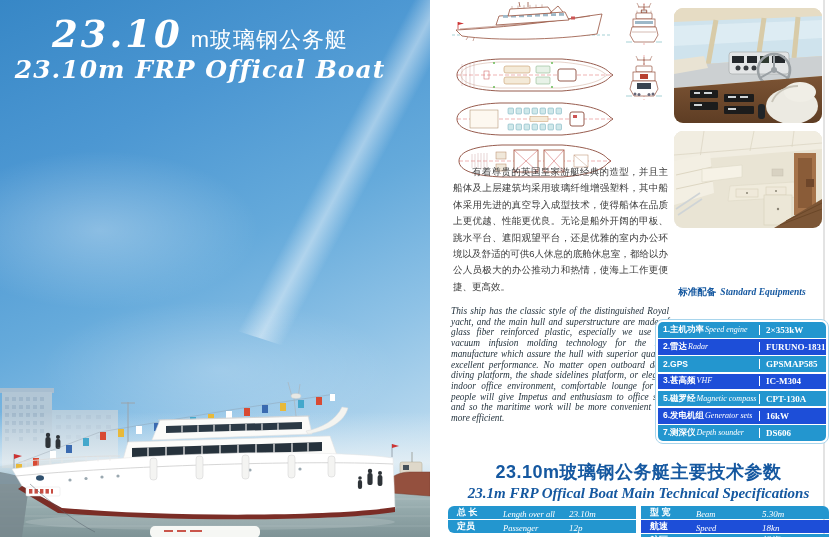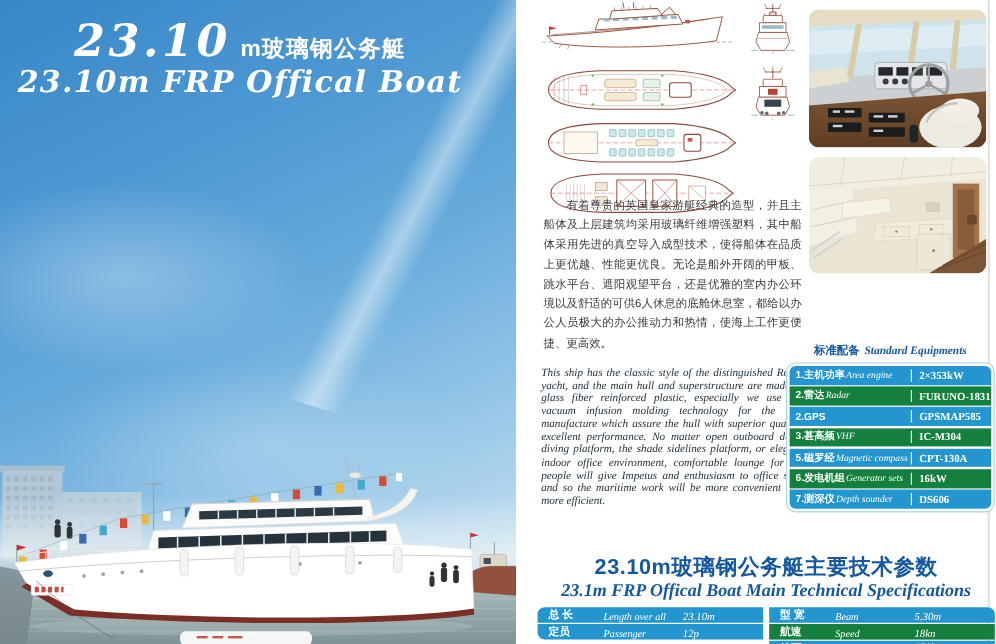--- a/index.html
+++ b/index.html
@@ -14,21 +14,21 @@
     background:radial-gradient(ellipse at center,rgba(255,255,255,.30),rgba(255,255,255,0) 70%);}
   .cloud2{right:-40px;top:-60px;width:220px;height:420px;transform:rotate(18deg);
     background:linear-gradient(100deg,rgba(255,255,255,0) 42%,rgba(255,255,255,.45) 50%,rgba(255,255,255,0) 58%);}
   .cloud3{left:40px;top:300px;width:360px;height:140px;
     background:radial-gradient(ellipse at center,rgba(255,255,255,.22),rgba(255,255,255,0) 70%);}
 
   .title-block{position:absolute;left:0;top:14px;width:400px;text-align:center;color:#fff;}
   .title-line1{display:flex;justify-content:center;align-items:baseline;gap:8px;}
   .t-num{font-family:"DejaVu Serif",serif;font-style:italic;font-weight:bold;
          font-size:37px;letter-spacing:3px;line-height:40px;}
-  .t-cn{font-size:19px;font-weight:bold;letter-spacing:1px;}
+  .t-cn{font-size:22px;font-weight:normal;letter-spacing:1px;}
   .t-en{font-family:"DejaVu Serif",serif;font-style:italic;font-weight:bold;
         font-size:25px;letter-spacing:1px;margin-top:0px;}
 
   .boat-photo{position:absolute;left:0;bottom:0;}
 
   
   .right-panel{position:absolute;left:430px;top:0;width:400px;height:537px;background:#fff;}
   .page-edge{position:absolute;left:393px;top:0;width:2px;height:537px;background:#dcdcdc;opacity:.8;}
 
   .drawings{position:absolute;left:18px;top:0;}
@@ -40,28 +40,28 @@
   .cn-text{position:absolute;left:23px;top:164px;width:215px;margin:0;
     font-size:9.5px;line-height:16.4px;color:#3a3a3a;text-align:justify;text-indent:2em;}
   .en-text{position:absolute;left:21px;top:306px;width:218px;margin:0;
     font-family:"Liberation Serif",serif;font-style:italic;font-size:9.3px;line-height:10.7px;
     color:#1d2d38;text-align:justify;}
 
   .serif-i{font-family:"Liberation Serif",serif;font-style:italic;}
 
   
   .equip{position:absolute;left:225px;top:286px;width:174px;}
-  .equip-title{text-align:center;color:#1558a0;font-size:9.5px;font-weight:bold;margin-bottom:3px;}
+  .equip-title{text-align:center;color:#1558a0;font-size:9.5px;font-weight:bold;margin-bottom:20px;}
   .equip-title .serif-i{font-size:9.5px;margin-left:4px;}
   .equip-box{background:#fff;border:1px solid #a9d5ec;border-radius:8px;padding:2px;}
   .equip-row{display:flex;align-items:center;height:15.6px;margin-top:1.6px;color:#fff;}
   .equip-row:first-child{margin-top:0;border-radius:5px 5px 0 0;}
   .equip-row:last-child{border-radius:0 0 5px 5px;}
   .row-dark{background:#2396cf;}
-  .row-light{background:#15803d;}
+  .row-light{background:#1d4ed8;}
   .e-label{width:96px;padding-left:5px;font-size:8.5px;font-weight:bold;white-space:nowrap;overflow:hidden;}
   .e-label .serif-i{font-weight:normal;font-size:8px;margin-left:1px;}
   .e-val{flex:1;border-left:1.5px solid #fff;padding-left:6px;
          font-family:"Liberation Serif",serif;font-weight:bold;font-size:9px;}
 
   
   .specs{position:absolute;left:18px;top:460px;width:381px;}
   .specs-title{text-align:center;font-size:18px;font-weight:bold;color:#1558a0;letter-spacing:.5px;}
   .specs-subtitle{text-align:center;font-family:"Liberation Serif",serif;font-style:italic;font-weight:bold;
                   font-size:15px;color:#1558a0;margin-top:1px;}
@@ -528,21 +528,21 @@
 
     <p class="cn-text">有着尊贵的英国皇家游艇经典的造型，并且主船体及上层建筑均采用玻璃纤维增强塑料，其中船体采用先进的真空导入成型技术，使得船体在品质上更优越、性能更优良。无论是船外开阔的甲板、跳水平台、遮阳观望平台，还是优雅的室内办公环境以及舒适的可供6人休息的底舱休息室，都给以办公人员极大的办公推动力和热情，使海上工作更便捷、更高效。</p>
     <p class="en-text">This ship has the classic style of the distinguished Royal yacht, and the main hull and superstructure are made of glass fiber reinforced plastic, especially we use the vacuum infusion molding technology for the hull manufacture which assure the hull with superior quality, excellent performance. No matter open outboard deck, diving platform, the shade sidelines platform, or elegant indoor office environment, comfortable lounge for six people will give Impetus and enthusiasm to office staff and so the maritime work will be more convenient and more efficient.</p>
 
     <div class="equip">
       <div class="equip-title">
         <span>标准配备</span><span class="serif-i">Standard Equipments</span>
       </div>
       <div class="equip-box">
         <div class="equip-row row-dark">
-          <span class="e-label"><span>1.主机功率</span><span class="serif-i">Area engine</span></span>
+          <span class="e-label"><span>1.主机功率</span><span class="serif-i">Speed engine</span></span>
           <span class="e-val">2×353kW</span>
         </div>
         <div class="equip-row row-light">
           <span class="e-label"><span>2.雷达</span><span class="serif-i">Radar</span></span>
           <span class="e-val">FURUNO-1831</span>
         </div>
         <div class="equip-row row-dark">
           <span class="e-label"><span>2.GPS</span><span class="serif-i"></span></span>
           <span class="e-val">GPSMAP585</span>
         </div>

